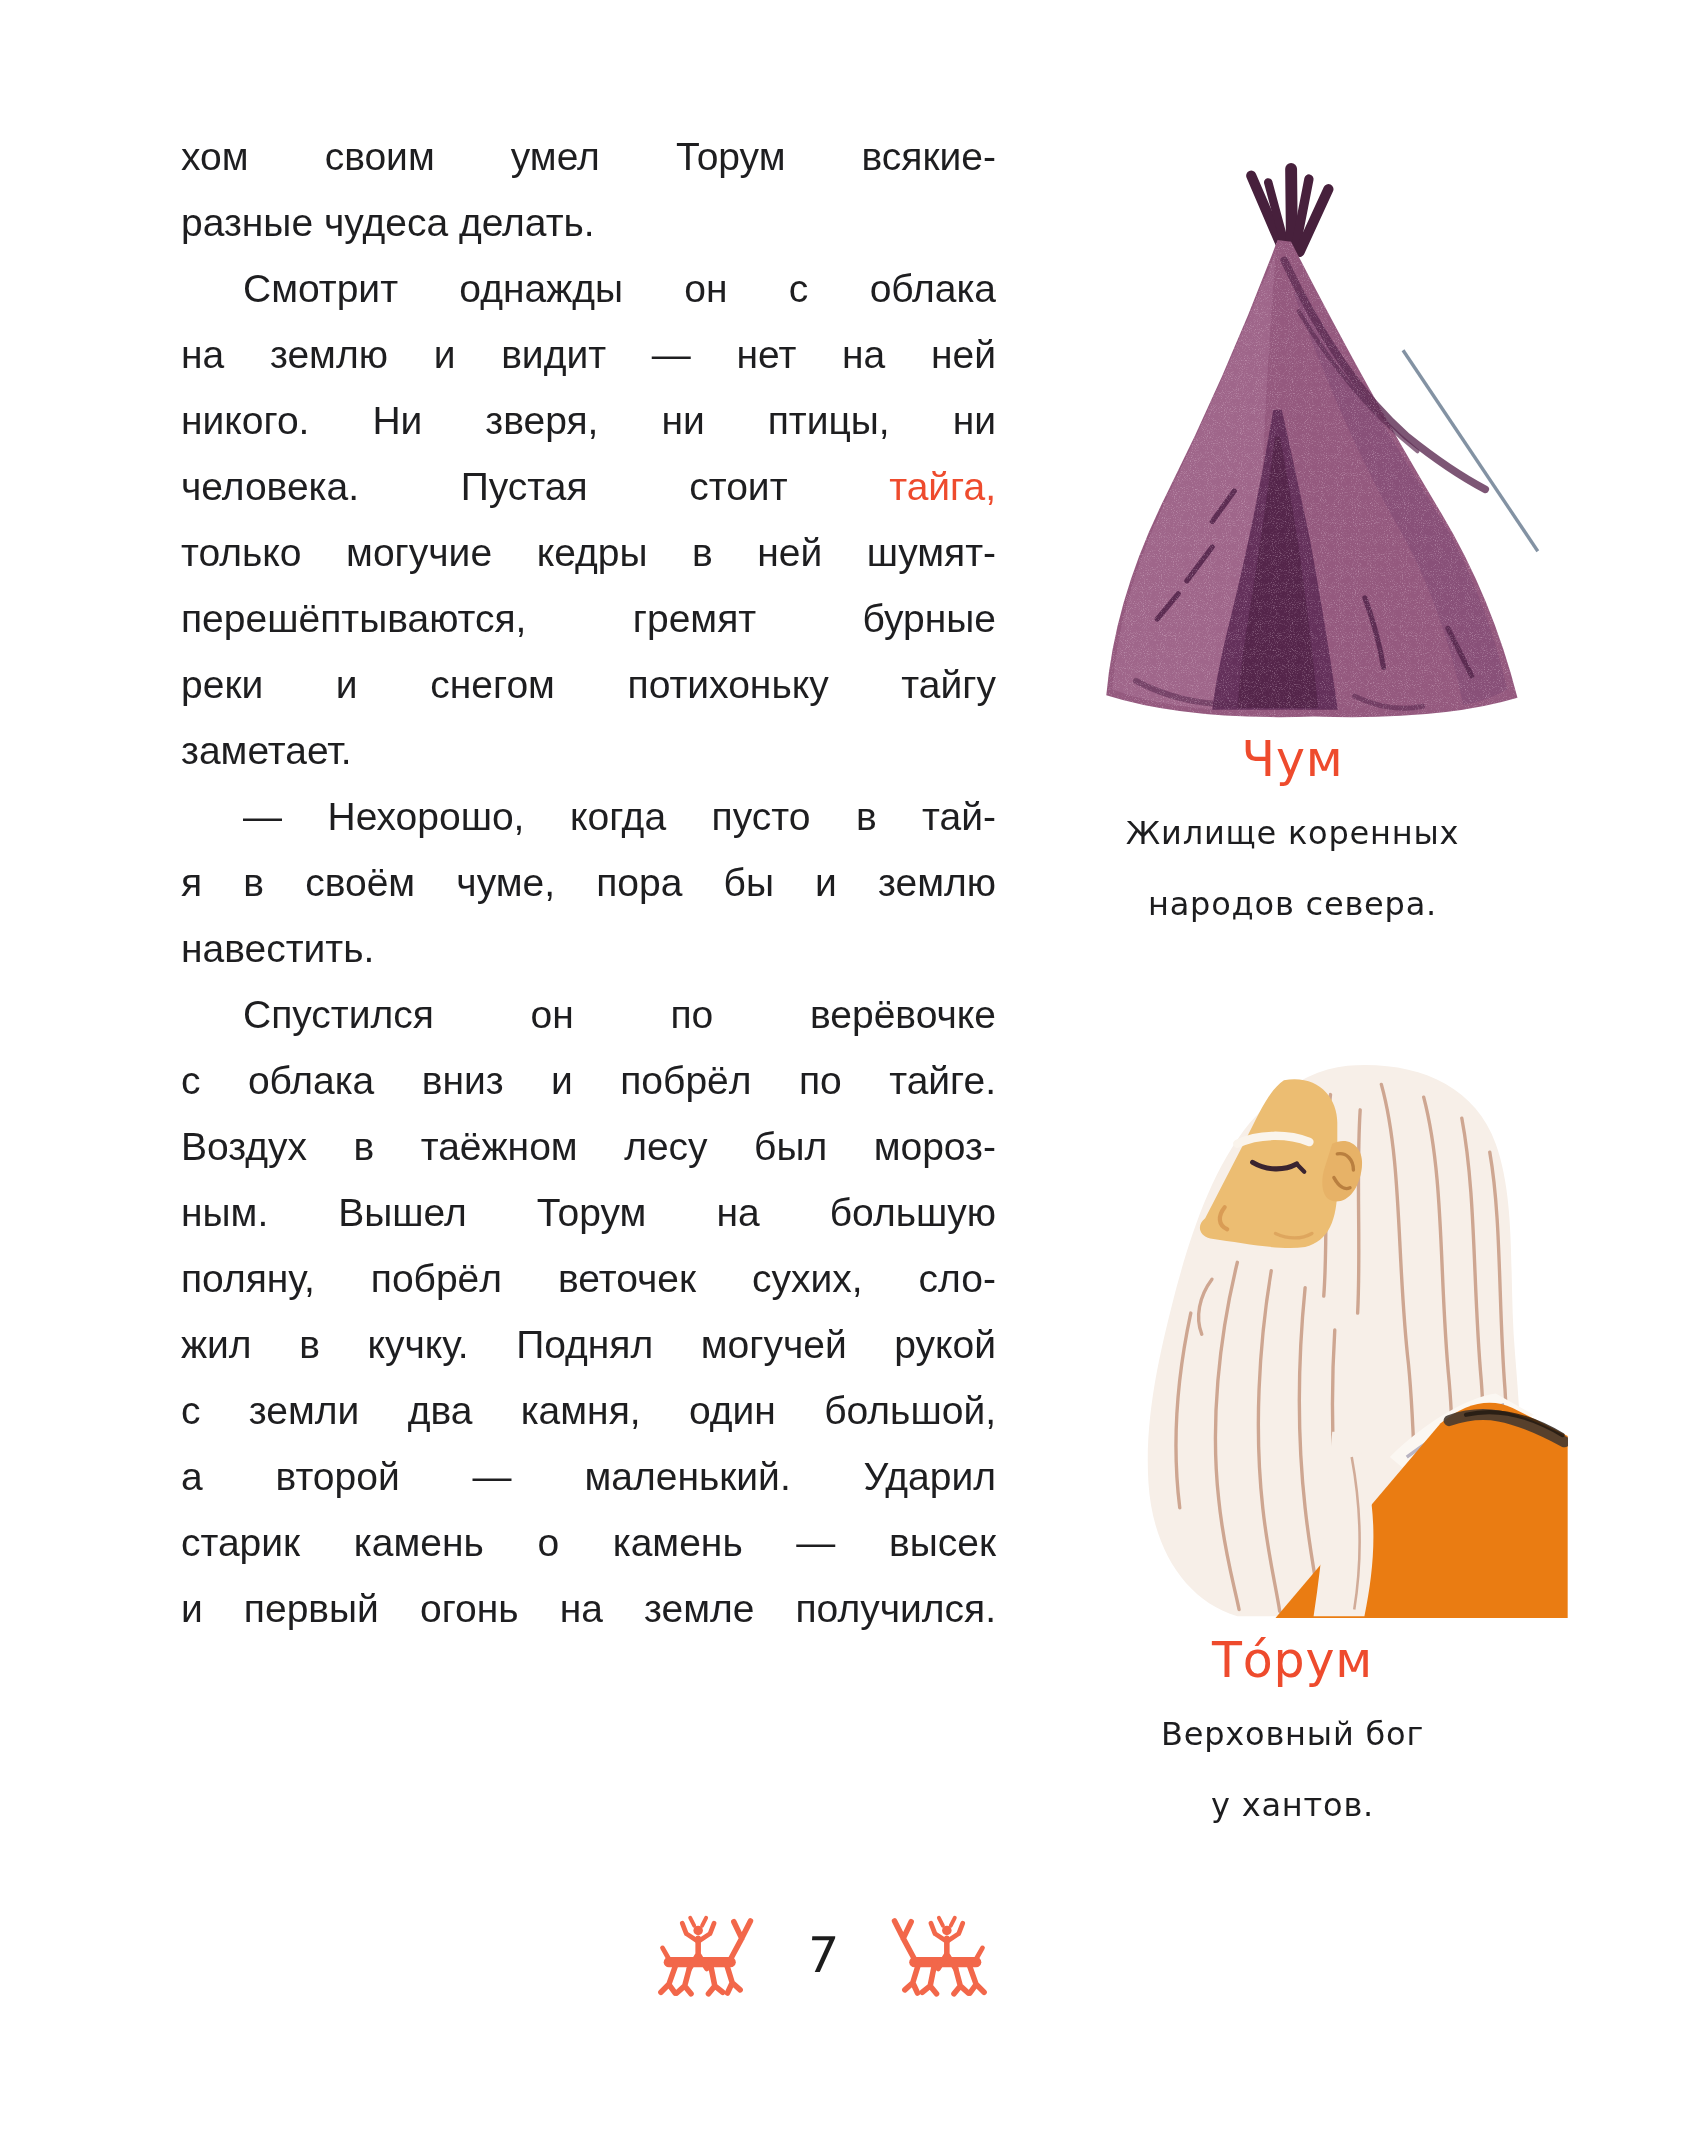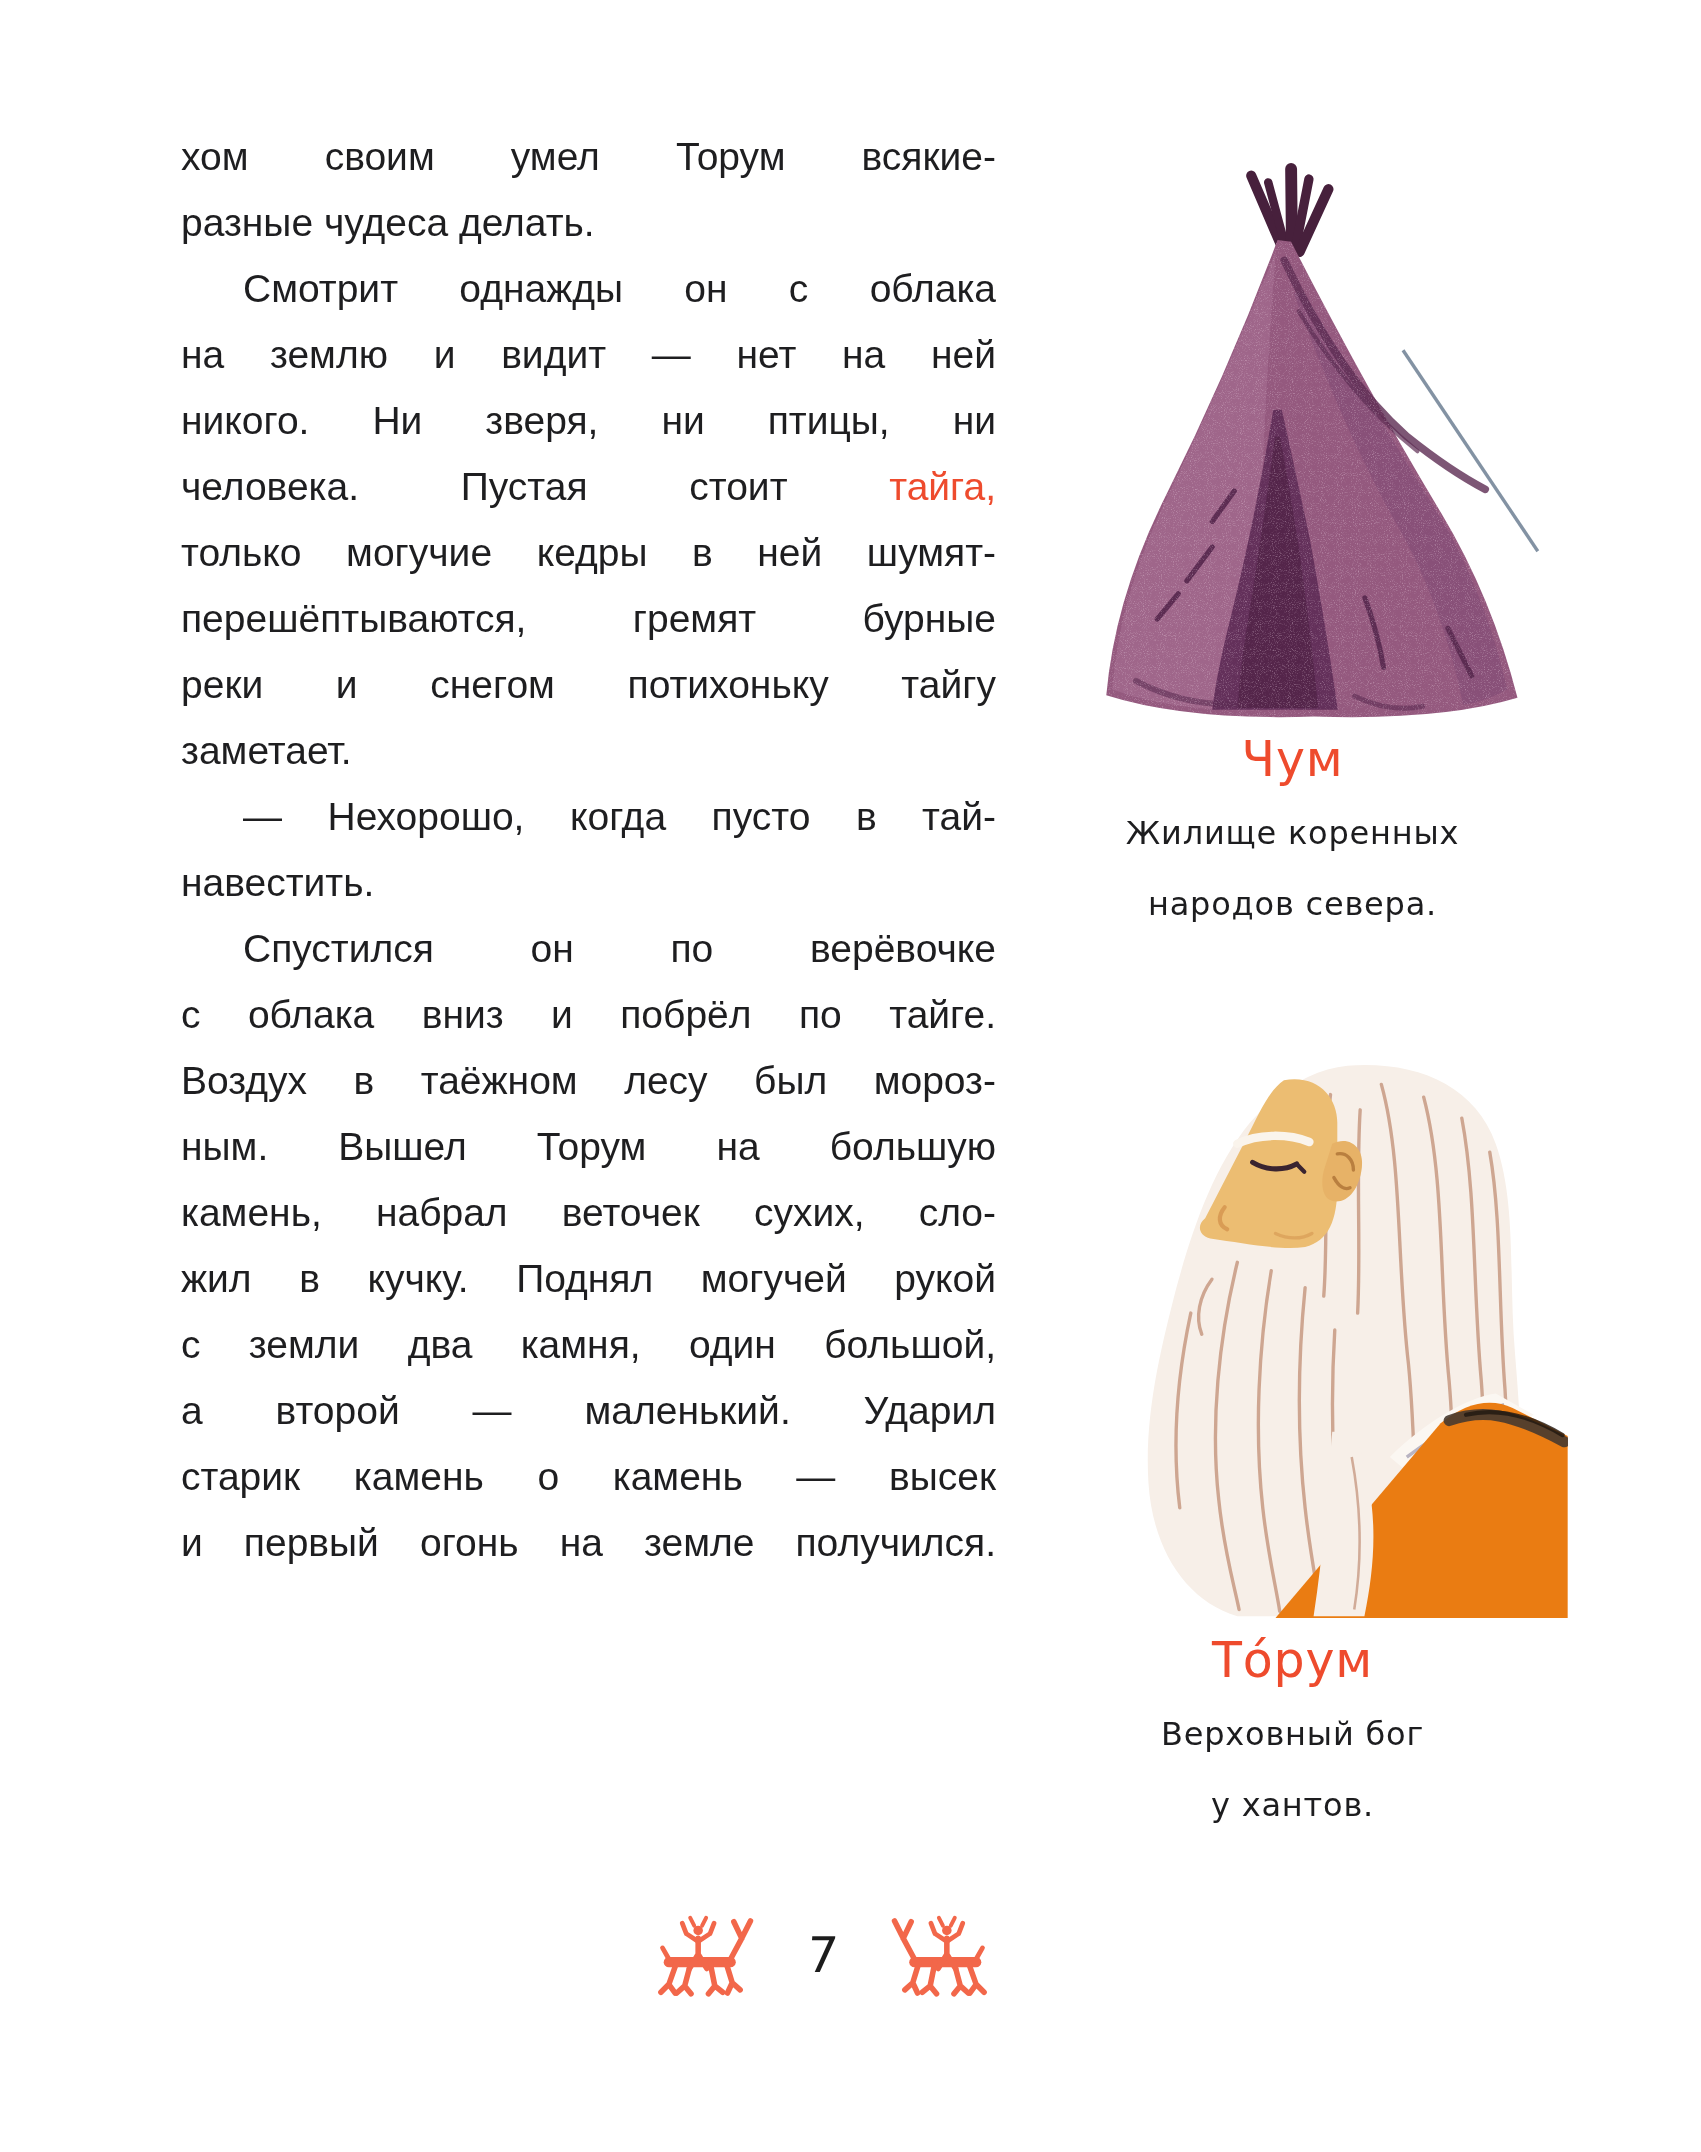--- a/index.html
+++ b/index.html
@@ -40,26 +40,27 @@
       <div class="line"><span>разные чудеса делать.</span></div>
       <div class="line jst ind"><span>Смотрит однажды он с облака</span></div>
       <div class="line jst"><span>на землю и видит — нет на ней</span></div>
       <div class="line jst"><span>никого. Ни зверя, ни птицы, ни</span></div>
       <div class="line jst"><span>человека. Пустая стоит </span><span class="accent">тайга,</span></div>
       <div class="line jst"><span>только могучие кедры в ней шумят-</span></div>
       <div class="line jst"><span>перешёптываются, гремят бурные</span></div>
       <div class="line jst"><span>реки и снегом потихоньку тайгу</span></div>
       <div class="line"><span>заметает.</span></div>
       <div class="line jst ind"><span>— Нехорошо, когда пусто в тай-</span></div>
+      <div class="line jst"><span>я в своём чуме, пора бы и землю</span></div>
       <div class="line"><span>навестить.</span></div>
       <div class="line jst ind"><span>Спустился он по верёвочке</span></div>
       <div class="line jst"><span>с облака вниз и побрёл по тайге.</span></div>
       <div class="line jst"><span>Воздух в таёжном лесу был мороз-</span></div>
       <div class="line jst"><span>ным. Вышел Торум на большую</span></div>
-      <div class="line jst"><span>камень, набрал веточек сухих, сло-</span></div>
+      <div class="line jst"><span>поляну, побрёл веточек сухих, сло-</span></div>
       <div class="line jst"><span>жил в кучку. Поднял могучей рукой</span></div>
       <div class="line jst"><span>с земли два камня, один большой,</span></div>
       <div class="line jst"><span>а второй — маленький. Ударил</span></div>
       <div class="line jst"><span>старик камень о камень — высек</span></div>
       <div class="line jst"><span>и первый огонь на земле получился.</span></div>
     </div>
 
   <svg class="illu illu-chum" width="458" height="568" viewBox="0 0 540 670">
     <defs>
       <filter id="grainL" x="-5%" y="-5%" width="110%" height="110%">

